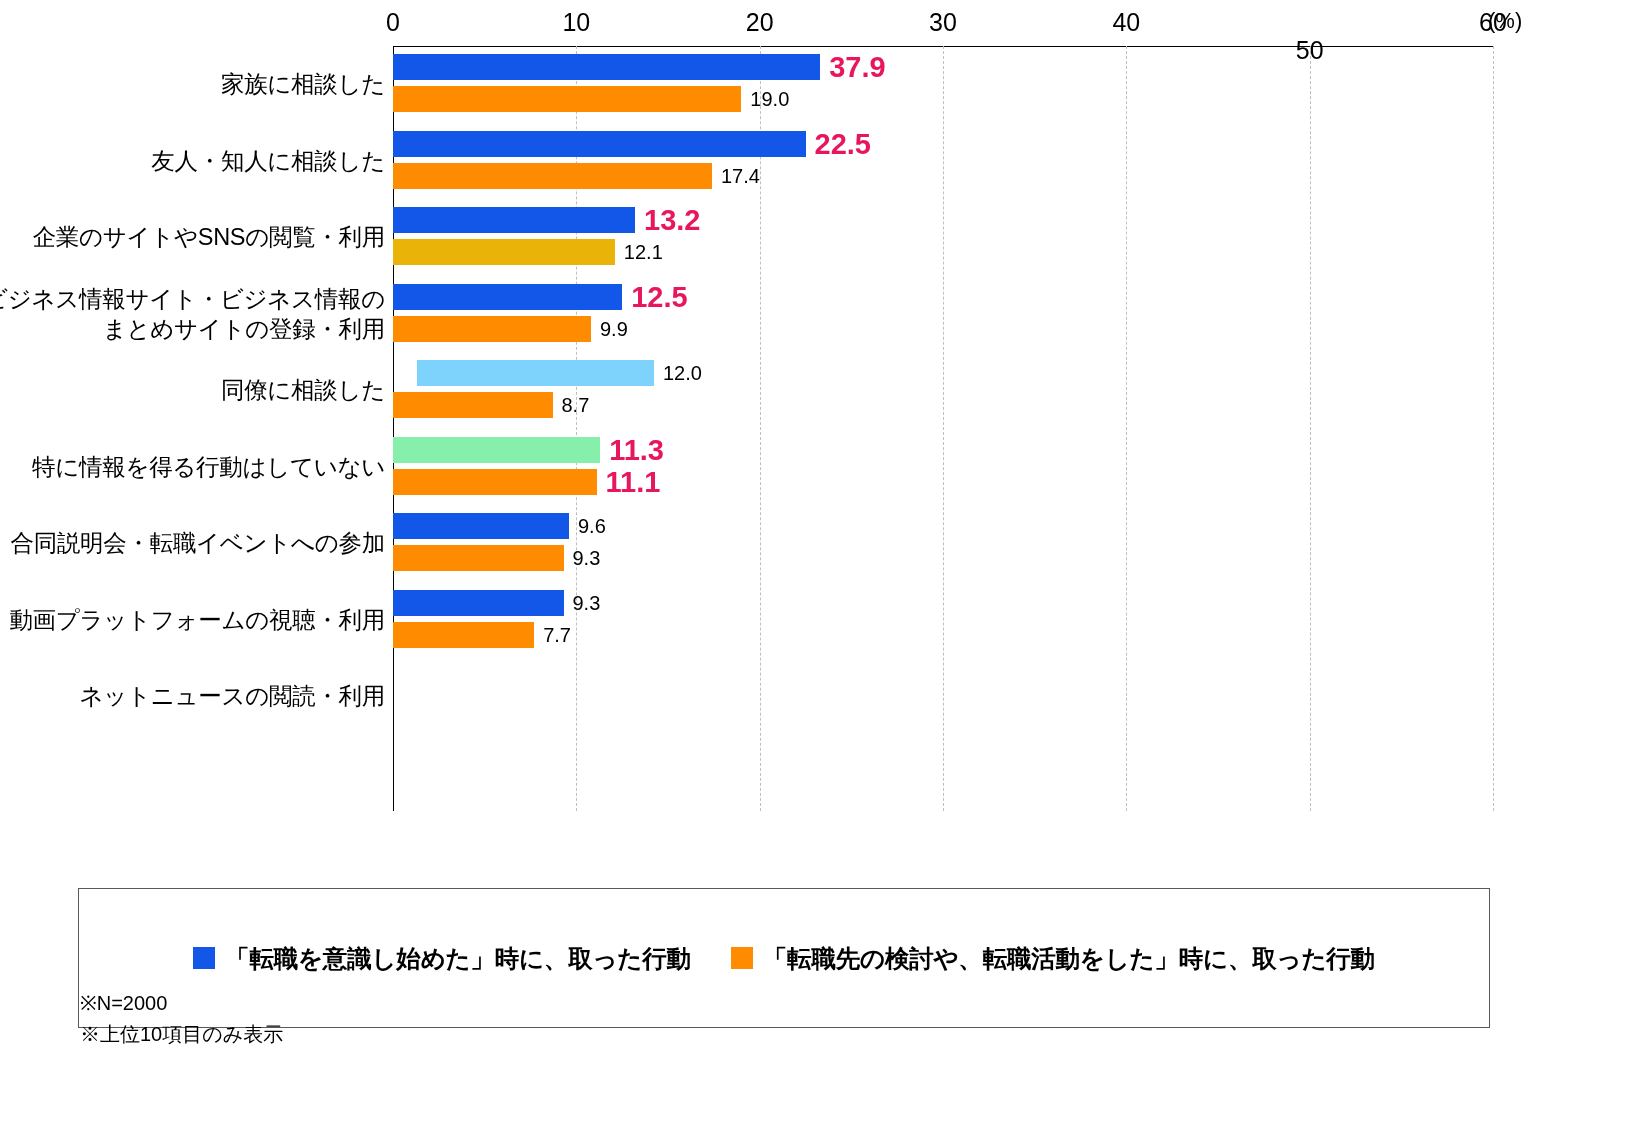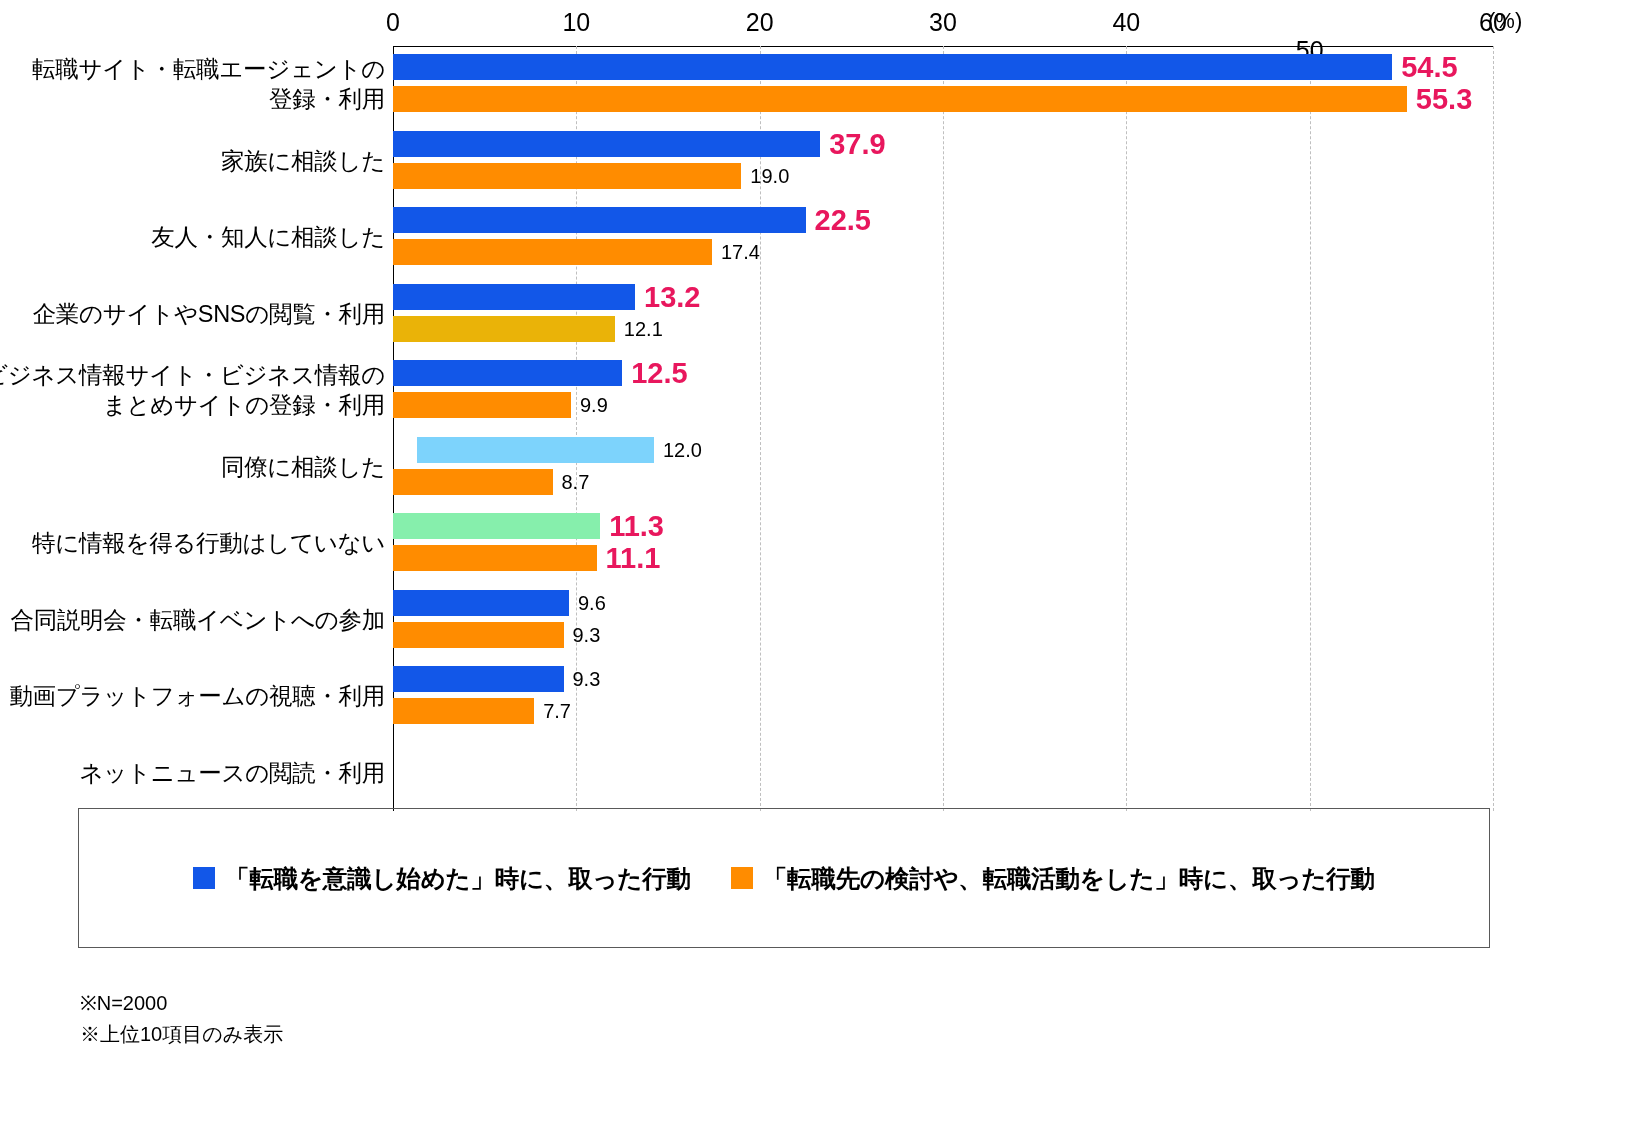--- a/index.html
+++ b/index.html
@@ -120,21 +120,21 @@
   .bar-value.hl {
     color: #e8175d;
     font-weight: bold;
     font-size: 29px;
   }
 
   
   .legend-box {
     position: absolute;
     left: 78px;
-    top: 808px;
+    top: 888px;
     width: 1412px;
     height: 140px;
     border: 1px solid #595959;
     box-sizing: border-box;
   }
   .legend-inner {
     position: absolute;
     left: 0;
     top: 0;
     width: 100%;
@@ -191,32 +191,20 @@
       <div class="gridline" style="left: 733.333px;"></div>
       <div class="tick-label" style="left: 733.333px; top: -38px;">40</div>
       <div class="gridline" style="left: 916.667px;"></div>
       <div class="tick-label" style="left: 916.667px; top: -38px; margin-top: 28px;">50</div>
       <div class="gridline" style="left: 1100px;"></div>
       <div class="tick-label" style="left: 1100px; top: -38px;">60</div>
     </div>
 
   <div class="rows" id="rows">
       <div class="row">
-        <div class="cat-label">転職サイト・転職エージェントの
-登録・利用</div>
-        <div class="bars">
-          <div class="bar b1" style="width: 999.167px; background: rgb(18, 87, 232);">
-            <span class="bar-value hl">54.5</span>
-          </div>
-          <div class="bar b2" style="width: 1013.83px; background: rgb(255, 140, 0);">
-            <span class="bar-value hl">55.3</span>
-          </div>
-        </div>
-      </div>
-      <div class="row">
         <div class="cat-label">家族に相談した</div>
         <div class="bars">
           <div class="bar b1" style="width: 427.167px; background: rgb(18, 87, 232);">
             <span class="bar-value hl">37.9</span>
           </div>
           <div class="bar b2" style="width: 348.333px; background: rgb(255, 140, 0);">
             <span class="bar-value">19.0</span>
           </div>
         </div>
       </div>
@@ -242,21 +230,21 @@
           </div>
         </div>
       </div>
       <div class="row">
         <div class="cat-label">ビジネス情報サイト・ビジネス情報の
 まとめサイトの登録・利用</div>
         <div class="bars">
           <div class="bar b1" style="width: 229.167px; background: rgb(18, 87, 232);">
             <span class="bar-value hl">12.5</span>
           </div>
-          <div class="bar b2" style="width: 178px; background: rgb(255, 140, 0);">
+          <div class="bar b2" style="width: 198px; background: rgb(255, 140, 0);">
             <span class="bar-value">9.9</span>
           </div>
         </div>
       </div>
       <div class="row">
         <div class="cat-label">同僚に相談した</div>
         <div class="bars">
           <div class="bar b1" style="width: 237px; background: #7dd3fc; margin-left: 24px;">
             <span class="bar-value">12.0</span>
           </div>

